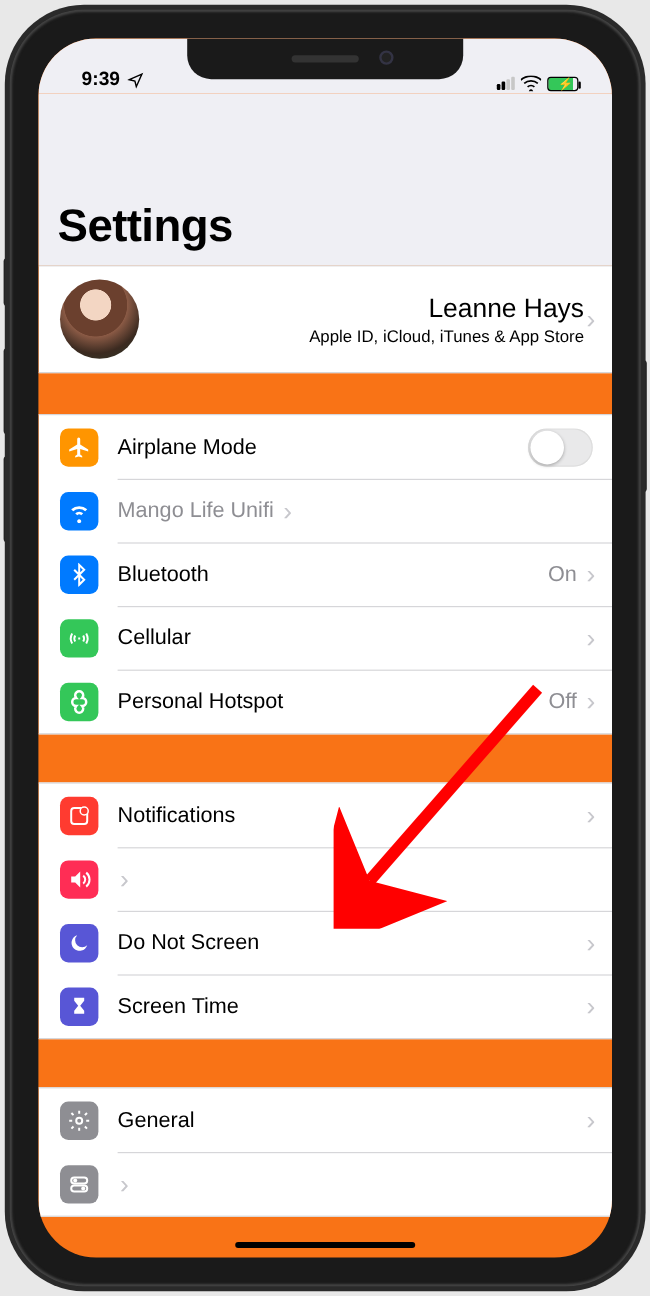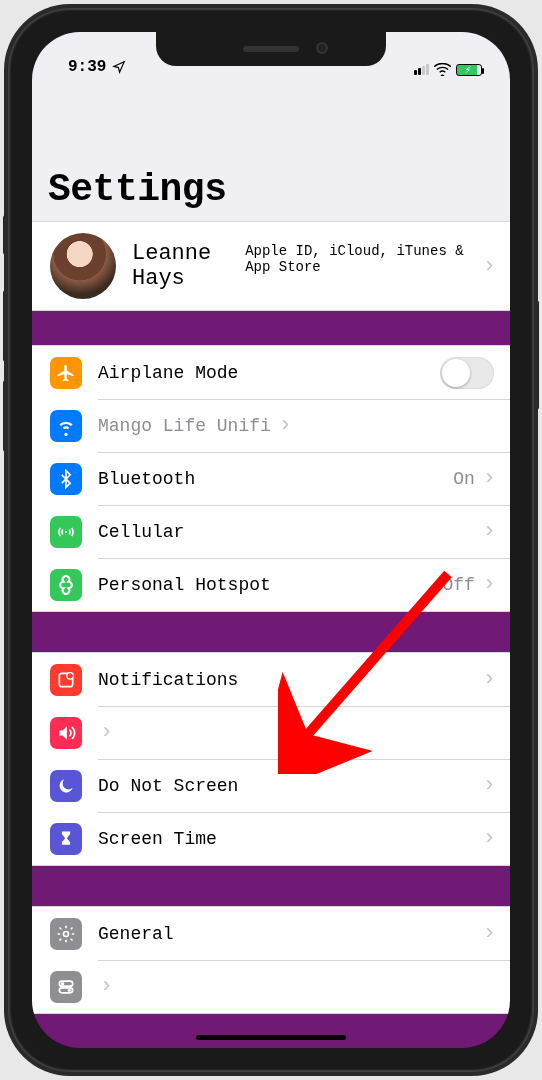--- a/index.html
+++ b/index.html
@@ -26,26 +26,25 @@
     border-radius: 3px;
   }
   .side-left-1 { left: 3px; top: 215px; width: 6px; height: 40px; }
   .side-left-2 { left: 3px; top: 290px; width: 6px; height: 72px; }
   .side-left-3 { left: 3px; top: 380px; width: 6px; height: 72px; }
   .side-right  { right: 3px; top: 300px; width: 6px; height: 110px; }
 
   .screen {
     position: absolute;
     left: 24px; right: 24px; top: 24px; bottom: 24px;
-    background: #701a75;
+    background: #f97316;
     border-radius: 48px;
     overflow: hidden;
     display: flex;
     flex-direction: column;
-    font-family: Liberation Mono, monospace;
   }
   
   .notch {
     position: absolute;
     top: 0;
     left: 50%;
     transform: translateX(-50%);
     width: 230px;
     height: 34px;
     background: #1a1a1a;
@@ -125,21 +124,21 @@
     background:#d6d6d9;
   }
   .profile-row { min-height:88px; padding-top:8px; padding-bottom:8px;}
   .profile-row::before{ left:100px !important; }
   .avatar {
     width:66px;height:66px;border-radius:50%;
     background: radial-gradient(circle at 45% 32%, #f3d6c3 0%, #f3d6c3 22%, #6b402e 23%, #6b402e 45%, #8a5a45 46%, #3b2a20 70%, #2a3a2a 100%);
     flex-shrink:0;
     margin-right:16px;
   }
-  .profile-text { display:flex; flex-direction:row; flex:1; }
+  .profile-text { display:flex; flex-direction:column; flex:1;align-items:flex-end; }
   .profile-name { font-size:22px; font-weight:400; color:#000; }
   .profile-sub { font-size:14px; color:#000; margin-top:2px; }
 
   .icon-box {
     width:32px;height:32px;border-radius:7px;
     flex-shrink:0;
     margin-right:16px;
     display:flex;align-items:center;justify-content:center;
     color:#fff;
   }

